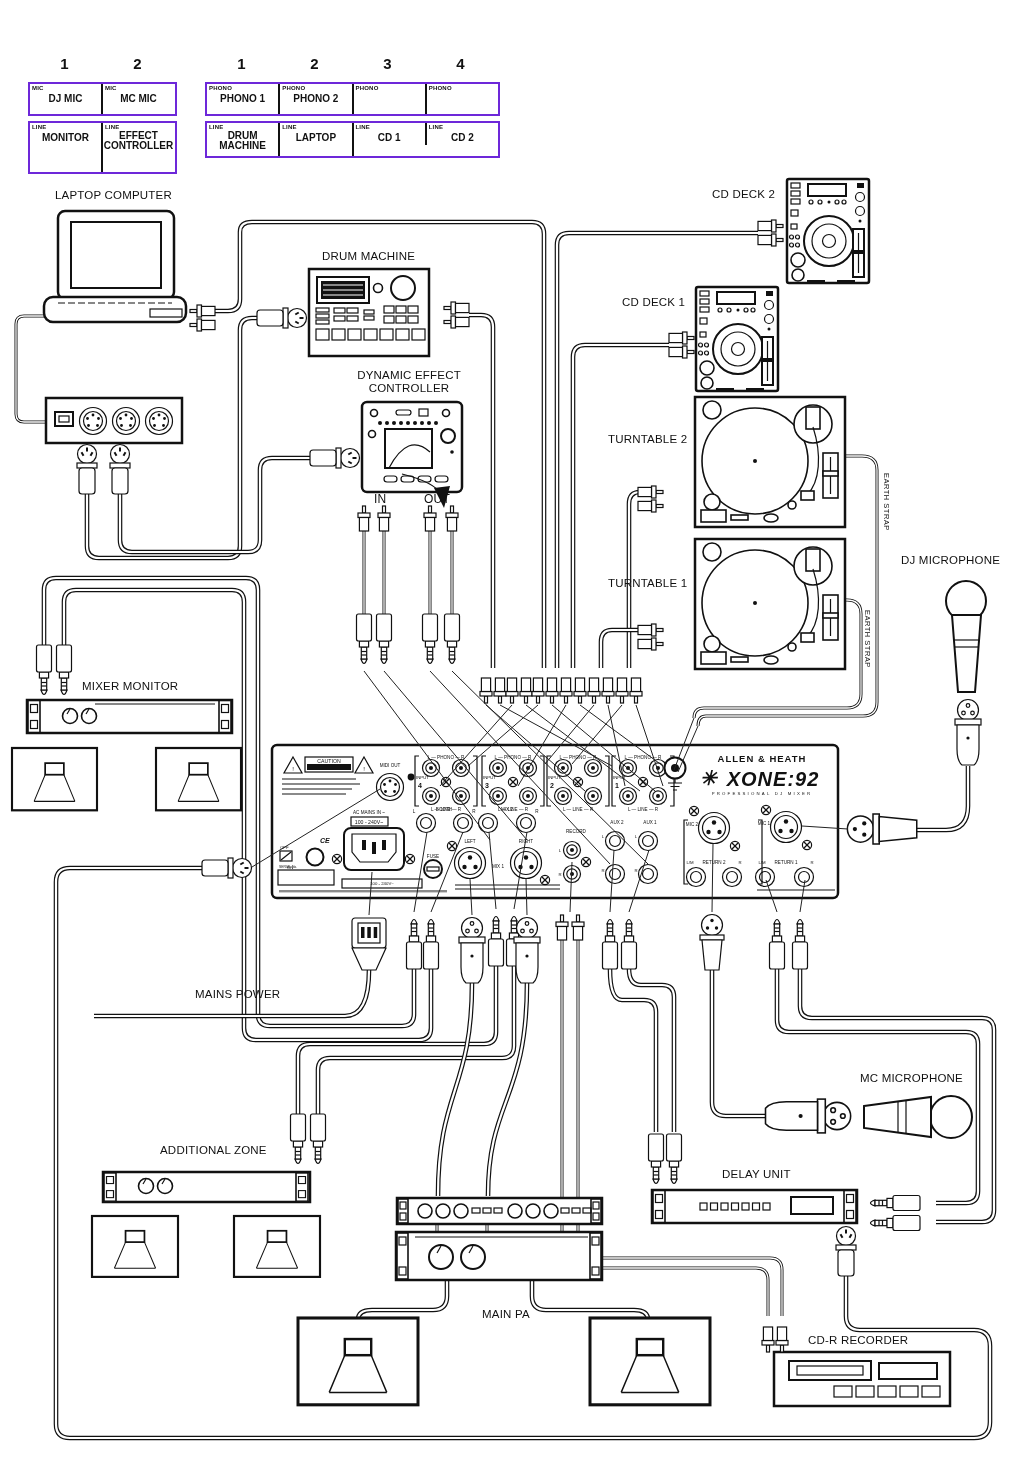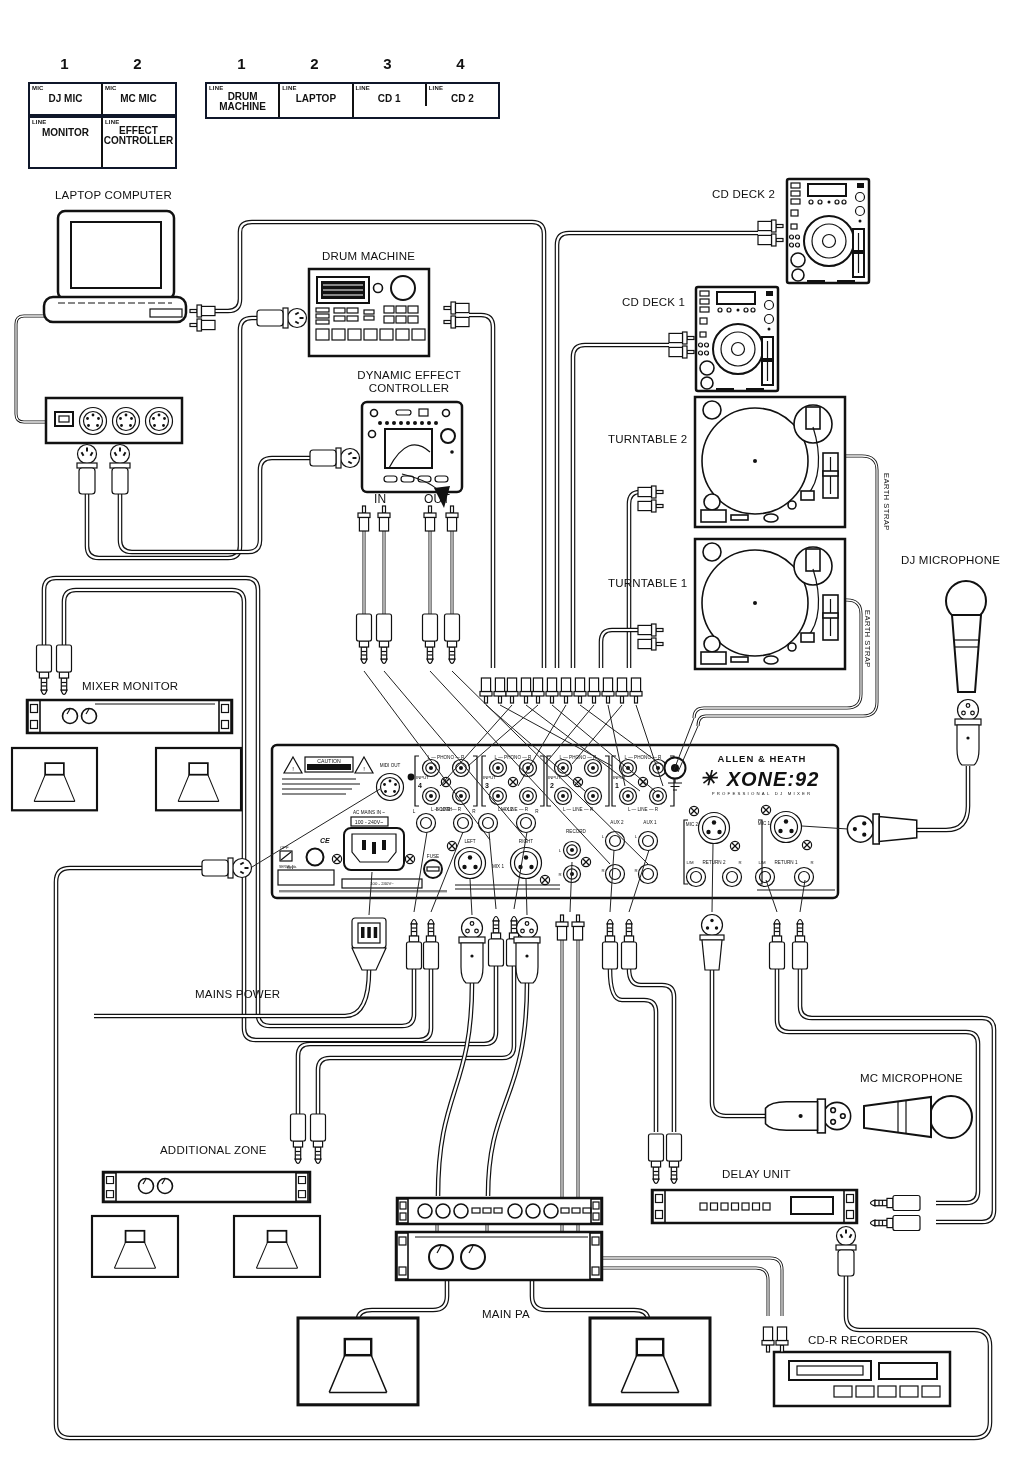--- a/index.html
+++ b/index.html
@@ -8,21 +8,21 @@
   #art{position:absolute;left:0;top:0}
   text{font-family:"Liberation Sans",sans-serif;fill:#111}
   .lbl{position:absolute;font-size:11.5px;letter-spacing:.2px;white-space:nowrap;color:#111;z-index:3}
   .lbl.sm{font-size:12px;font-weight:normal}
   .lbl.wrap{white-space:normal;text-align:center;line-height:1.15}
   .vert{writing-mode:vertical-rl;font-size:7.5px;letter-spacing:.5px;white-space:nowrap}
   
   .chtbl{position:absolute;z-index:3}
   .nrow{display:flex;height:27px;font-weight:bold;font-size:15px}
   .nrow span{text-align:center}
-  .trow{display:flex;border:2px solid #0f172a;background:#fff}
+  .trow{display:flex;border:2px solid #6d28d9;margin-bottom:5px;background:#fff}
   .tcell{position:relative;height:30px;border-left:2px solid #111}
   .tcell:first-child{border-left:none}
   .tag{position:absolute;top:1px;left:2px;font-size:6px;font-weight:bold;letter-spacing:.2px}
   .val{position:absolute;left:0;right:0;top:10px;font-size:10px;font-weight:bold;text-align:center;line-height:1.0}
   
   .s{fill:#fff;stroke:#111;stroke-width:1.6}
   .s25{fill:#fff;stroke:#111;stroke-width:2.5}
   .s2{fill:#fff;stroke:#111;stroke-width:2}
   .s1{fill:none;stroke:#111;stroke-width:1.2}
   .sf{fill:#111;stroke:none}
@@ -800,20 +800,38 @@
 </div>
 
 <div class="chtbl" style="left:205px;top:55px;width:295px">
   <div class="nrow">
     <span style="width:73px">1</span>
     <span style="width:73px">2</span>
     <span style="width:73px">3</span>
     <span style="width:73px">4</span>
   </div>
   <div class="trow">
+    <div class="tcell" style="width:72px">
+          <span class="tag">PHONO</span>
+          <div class="val">PHONO 1</div>
+        </div>
+    <div class="tcell" style="width:72px">
+          <span class="tag">PHONO</span>
+          <div class="val">PHONO 2</div>
+        </div>
+    <div class="tcell" style="width:72px">
+          <span class="tag">PHONO</span>
+          <div class="val"></div>
+        </div>
+    <div class="tcell" style="width:72px">
+          <span class="tag">PHONO</span>
+          <div class="val"></div>
+        </div>
+  </div>
+  <div class="trow">
     <div class="tcell" style="width:72px;height:33px">
           <span class="tag">LINE</span>
           <div class="val" style="top:8px">DRUM MACHINE</div>
         </div>
     <div class="tcell" style="width:72px;height:33px">
           <span class="tag">LINE</span>
           <div class="val">LAPTOP</div>
         </div>
     <div class="tcell" style="width:72px;height:33px">
           <span class="tag">LINE</span>

